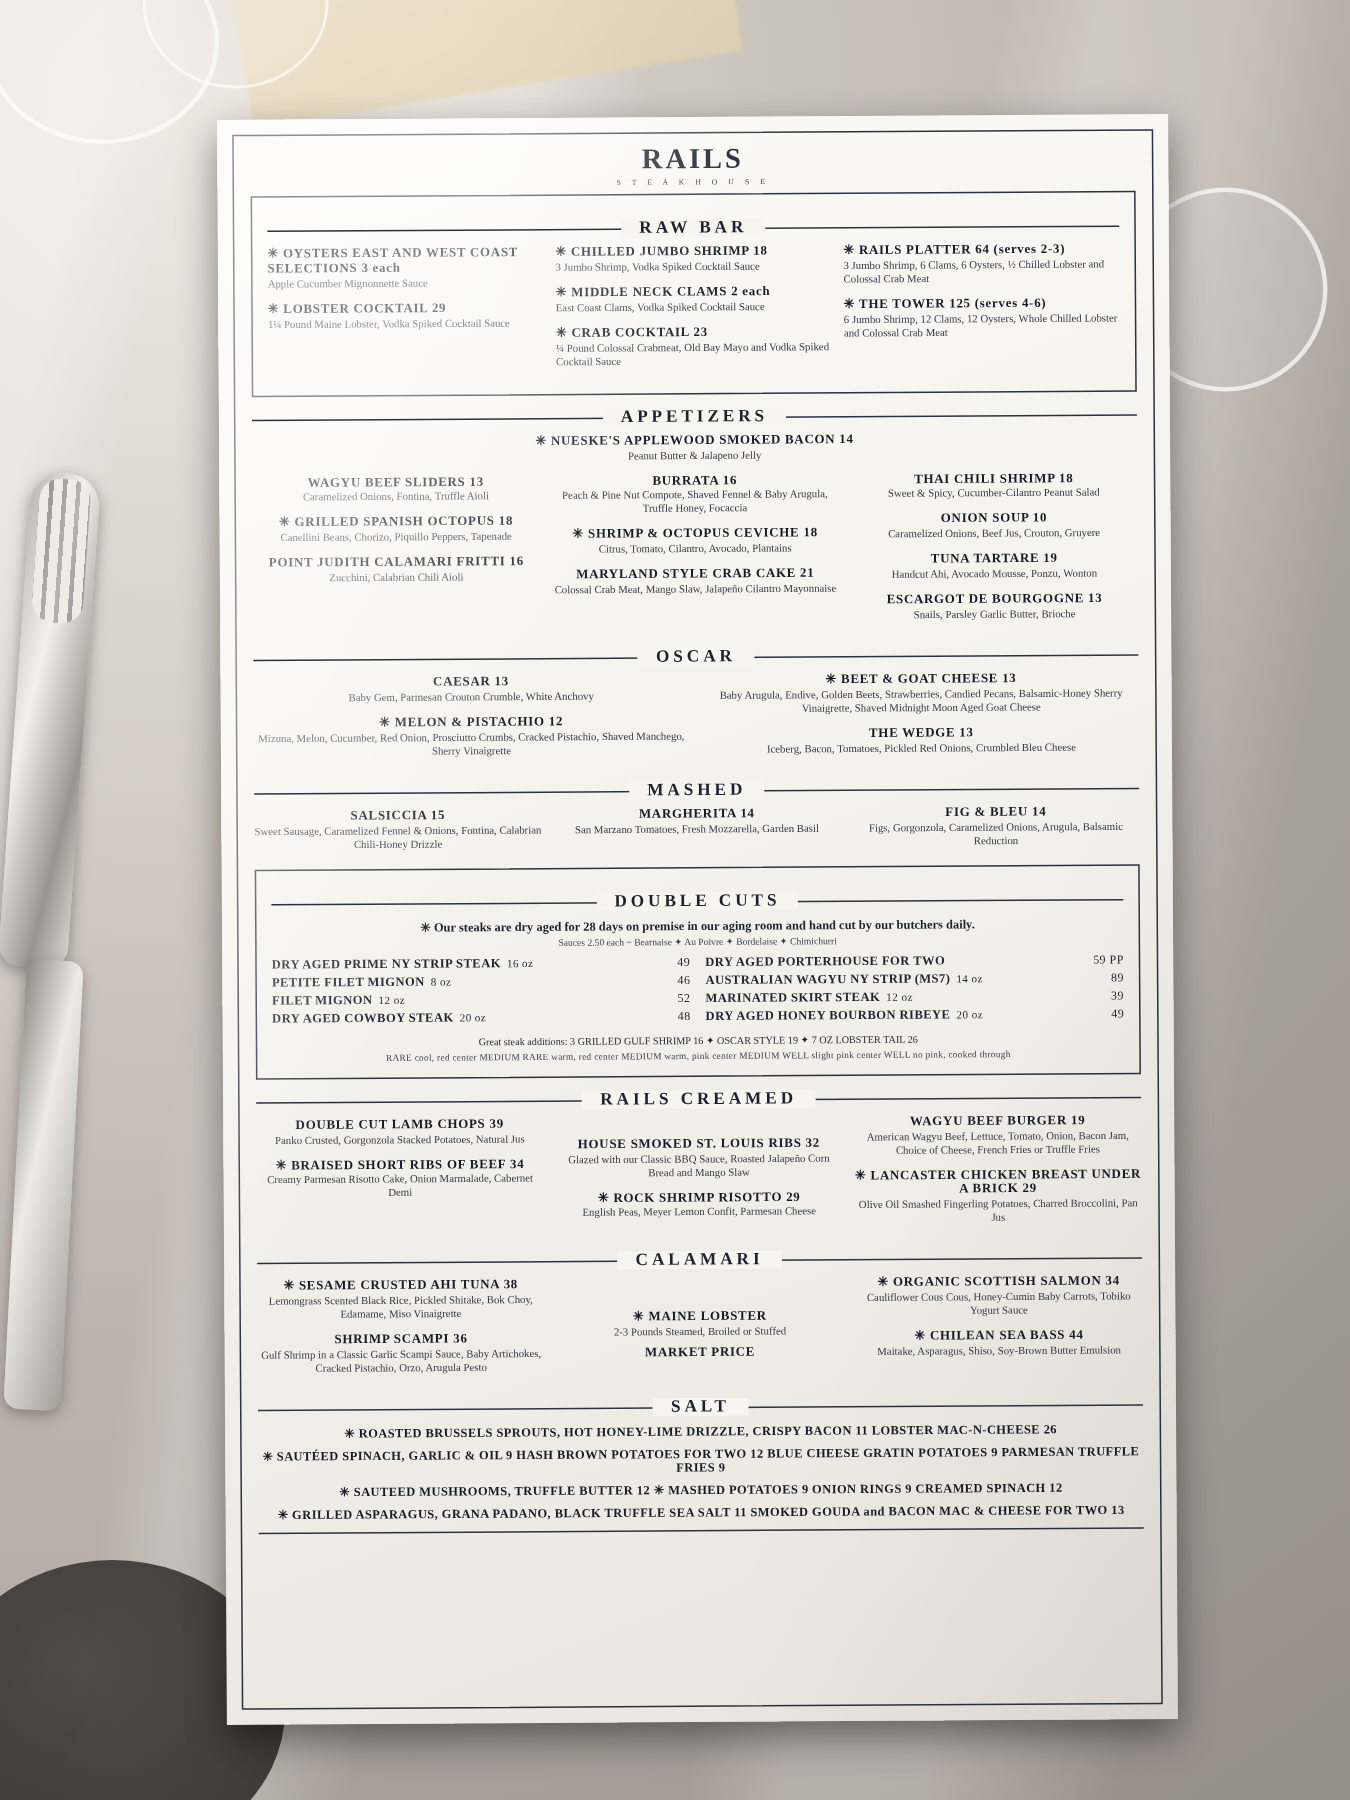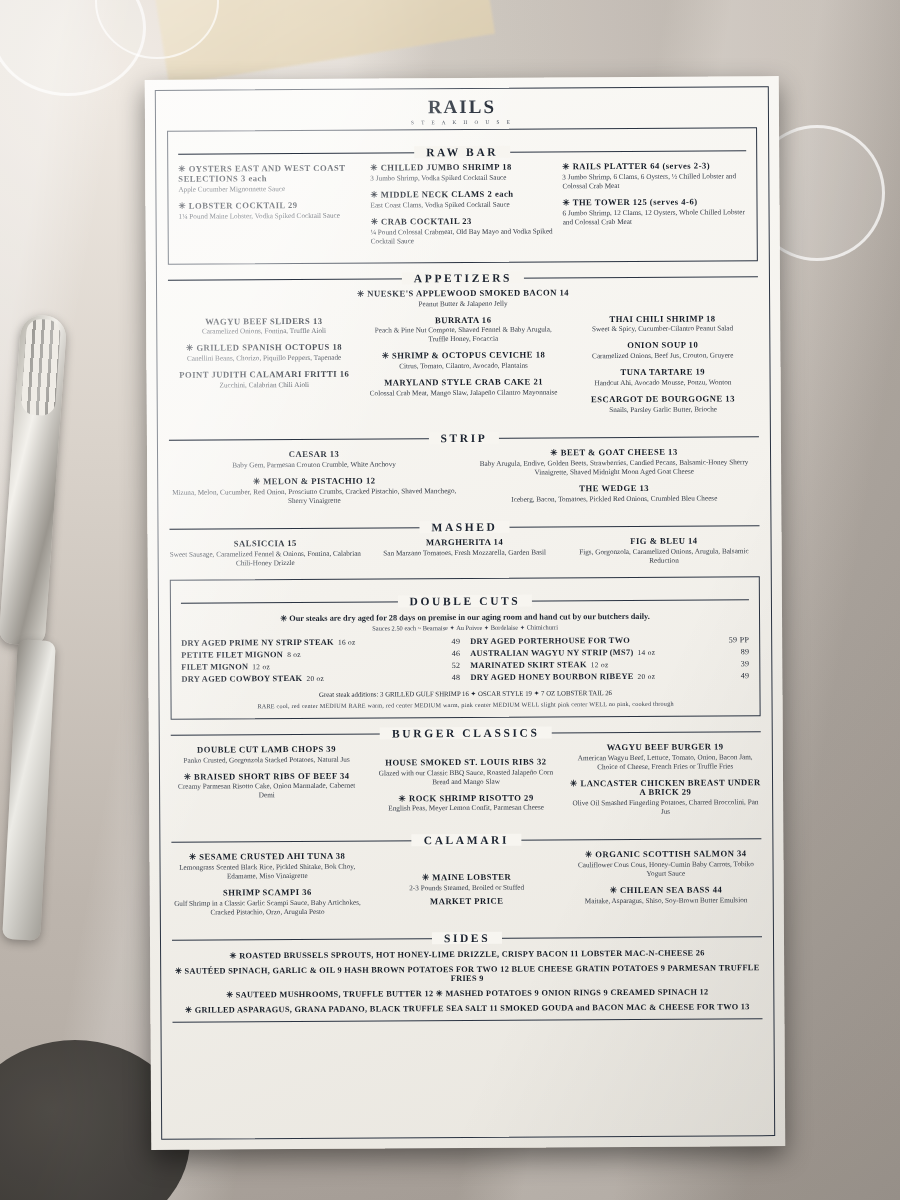--- a/index.html
+++ b/index.html
@@ -208,21 +208,21 @@
           </div>
           <div class="item">
             <div class="nm">ESCARGOT DE BOURGOGNE 13</div>
             <div class="ds">Snails, Parsley Garlic Butter, Brioche</div>
           </div>
         </div>
       </div>
     </div>
 
     <div>
-      <div class="sec-title"><em>STRIP</em></div>
+      <div class="sec-title"><em>OSCAR</em></div>
       <div class="cols2">
         <div class="col">
           <div class="item">
             <div class="nm">CAESAR  13</div>
             <div class="ds">Baby Gem, Parmesan Crouton Crumble, White Anchovy</div>
           </div>
           <div class="item">
             <div class="nm">✳ MELON &amp; PISTACHIO 12</div>
             <div class="ds">Mizuna, Melon, Cucumber, Red Onion, Prosciutto Crumbs, Cracked Pistachio, Shaved Manchego, Sherry Vinaigrette</div>
           </div>
@@ -304,21 +304,21 @@
             <div><span>DRY AGED HONEY BOURBON RIBEYE</span><span class="oz">20 oz</span></div>
             <div class="pr">49</div>
           </div>
         </div>
       </div>
       <div class="adds">Great steak additions:   3 GRILLED GULF SHRIMP  16   ✦   OSCAR STYLE  19   ✦   7 OZ LOBSTER TAIL  26</div>
       <div class="temps">RARE  cool, red center       MEDIUM RARE warm, red center        MEDIUM  warm, pink center      MEDIUM WELL  slight pink center      WELL no pink, cooked through</div>
     </div>
 
     <div>
-      <div class="sec-title"><em>BURGER CLASSICS</em></div>
+      <div class="sec-title"><em>RAILS CREAMED</em></div>
       <div class="cols3">
         <div class="col">
           <div class="item">
             <div class="nm">DOUBLE CUT LAMB CHOPS  39</div>
             <div class="ds">Panko Crusted, Gorgonzola Stacked Potatoes, Natural Jus</div>
           </div>
           <div class="item">
             <div class="nm">✳ BRAISED SHORT RIBS OF BEEF  34</div>
             <div class="ds">Creamy Parmesan Risotto Cake, Onion Marmalade, Cabernet Demi</div>
           </div>
@@ -373,21 +373,21 @@
           </div>
           <div class="item">
             <div class="nm">✳ CHILEAN SEA BASS 44</div>
             <div class="ds">Maitake, Asparagus, Shiso, Soy-Brown Butter Emulsion</div>
           </div>
         </div>
       </div>
     </div>
 
     <div>
-      <div class="sec-title"><em>SIDES</em></div>
+      <div class="sec-title"><em>SALT</em></div>
       <div class="sides-line">✳ ROASTED BRUSSELS SPROUTS, HOT HONEY-LIME DRIZZLE, CRISPY BACON 11        LOBSTER MAC-N-CHEESE 26</div>
       <div class="sides-line">✳ SAUTÉED SPINACH, GARLIC &amp; OIL  9        HASH BROWN POTATOES FOR TWO 12        BLUE CHEESE GRATIN POTATOES  9        PARMESAN TRUFFLE FRIES 9</div>
       <div class="sides-line">✳ SAUTEED MUSHROOMS, TRUFFLE BUTTER  12        ✳ MASHED POTATOES  9        ONION RINGS  9        CREAMED SPINACH  12</div>
       <div class="sides-line">✳ GRILLED ASPARAGUS, GRANA PADANO, BLACK TRUFFLE SEA SALT   11       SMOKED GOUDA and BACON MAC &amp; CHEESE FOR TWO  13</div>
     </div>
 
     <div class="footer">
       <div class="gf">
         <span></span>
         <small></small>

